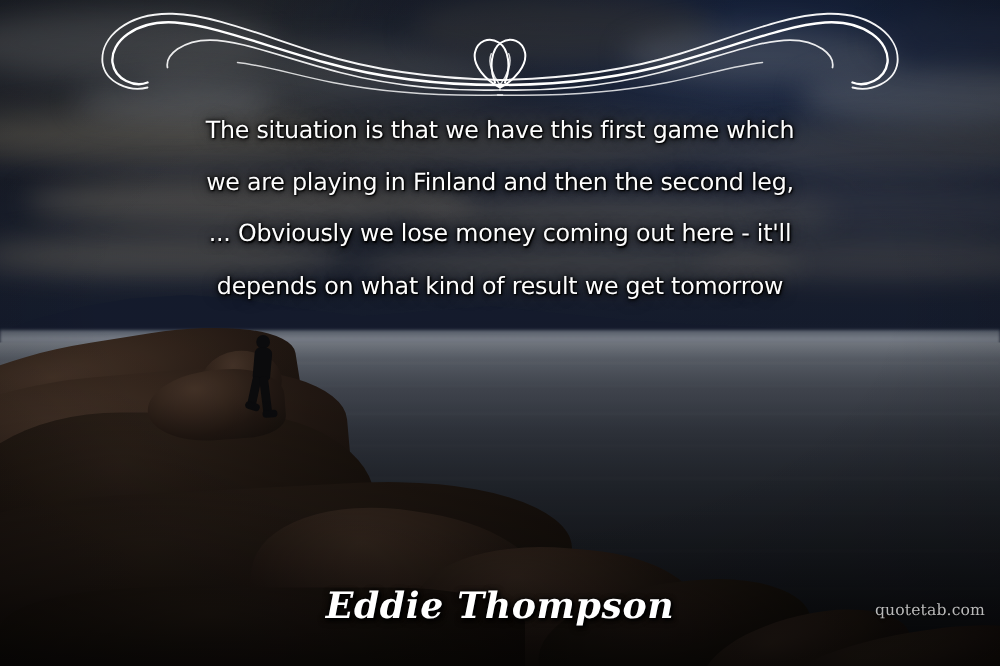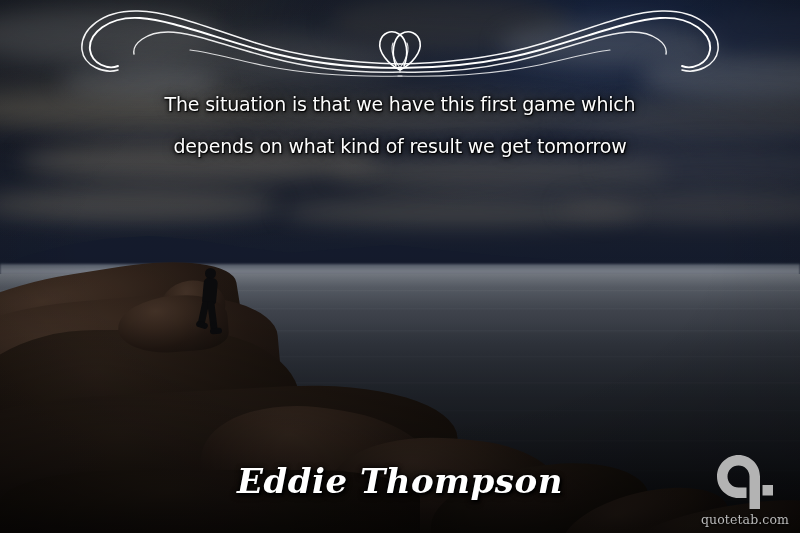--- a/index.html
+++ b/index.html
@@ -144,36 +144,36 @@
   }
   #quote-text .qline { display:block; white-space:nowrap; }
 
   #spacer { flex: 1 1 auto; }
 
   
   #author {
     font-family: "DejaVu Serif", serif;
     font-style: italic;
     font-weight: bold;
-    font-size: 34px;
+    font-size: 29px;
     letter-spacing: .5px;
     color: #ffffff;
     text-shadow:
       0 0 4px rgba(0,0,0,.95),
       0 2px 6px rgba(0,0,0,.9),
       2px 2px 2px rgba(0,0,0,.8);
     margin-bottom: 32px;
   }
 
   
   #watermark {
     position:absolute; z-index:12;
     right: 12px; bottom: 6px;
     width: 86px; height: 80px;
-    display:flex; flex-direction:column;
+    display:flex; flex-direction:row;
     align-items:center; justify-content:flex-end;
   }
   #wm-logo {
     position:relative;
     width: 56px; height: 54px;
     margin-bottom: 3px;
   }
   #wm-logo svg { display:block; width:100%; height:100%; }
   #wm-text {
     font-family: "DejaVu Serif", serif;
@@ -280,20 +280,22 @@
           <path d="M338,70 C380,71 428,69 474,60 C504,54 530,46 550,44" stroke-width="1.2" opacity=".8"></path>
 
           <path d="M340,64 C352,58 362,46 360,36 C358,27 349,23 341,28 C333,33 331,48 336,60" stroke-width="1.6"></path>
           <path d="M340,62 C346,54 350,44 347,37" stroke-width="1.2" opacity=".85"></path>
         </g>
       </svg>
     </div>
 
     <div id="quote-text">
       <span class="qline">The situation is that we have this first game which</span>
+      <span class="qline">we are playing in Finland and then the second leg,</span>
+      <span class="qline">... Obviously we lose money coming out here - it'll</span>
       <span class="qline">depends on what kind of result we get tomorrow</span>
     </div>
 
     <div id="spacer"></div>
 
     <div id="author">Eddie Thompson</div>
   </div>
 
   <div id="watermark">
     <div id="wm-logo">

